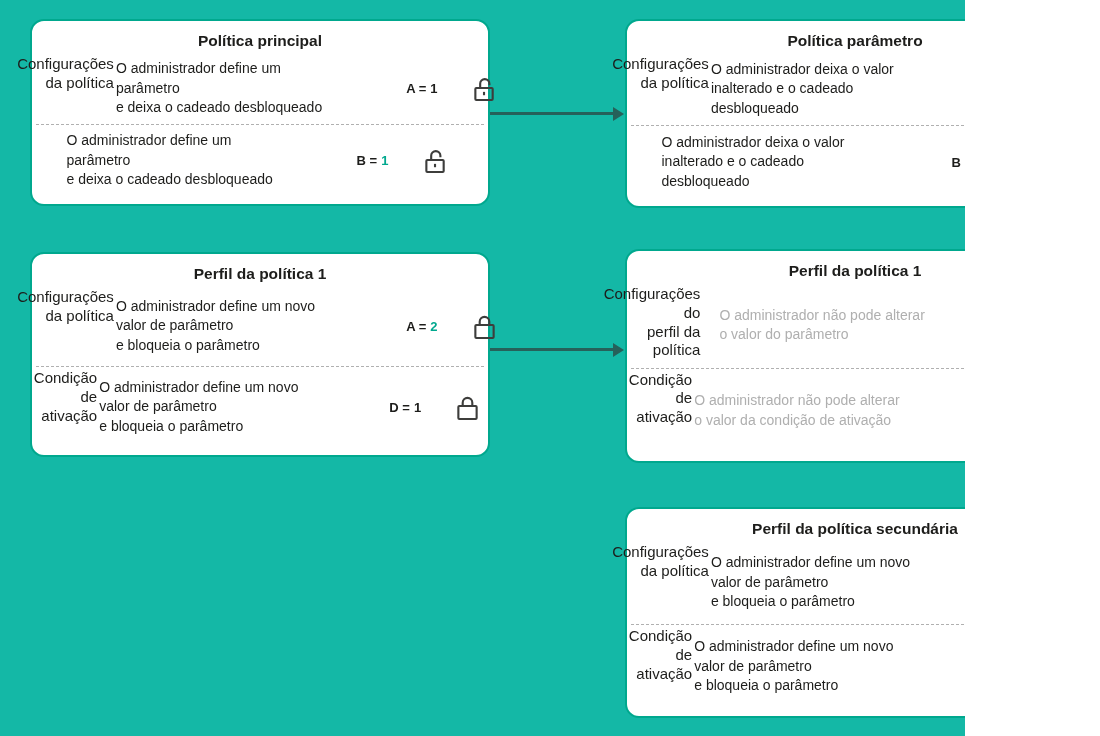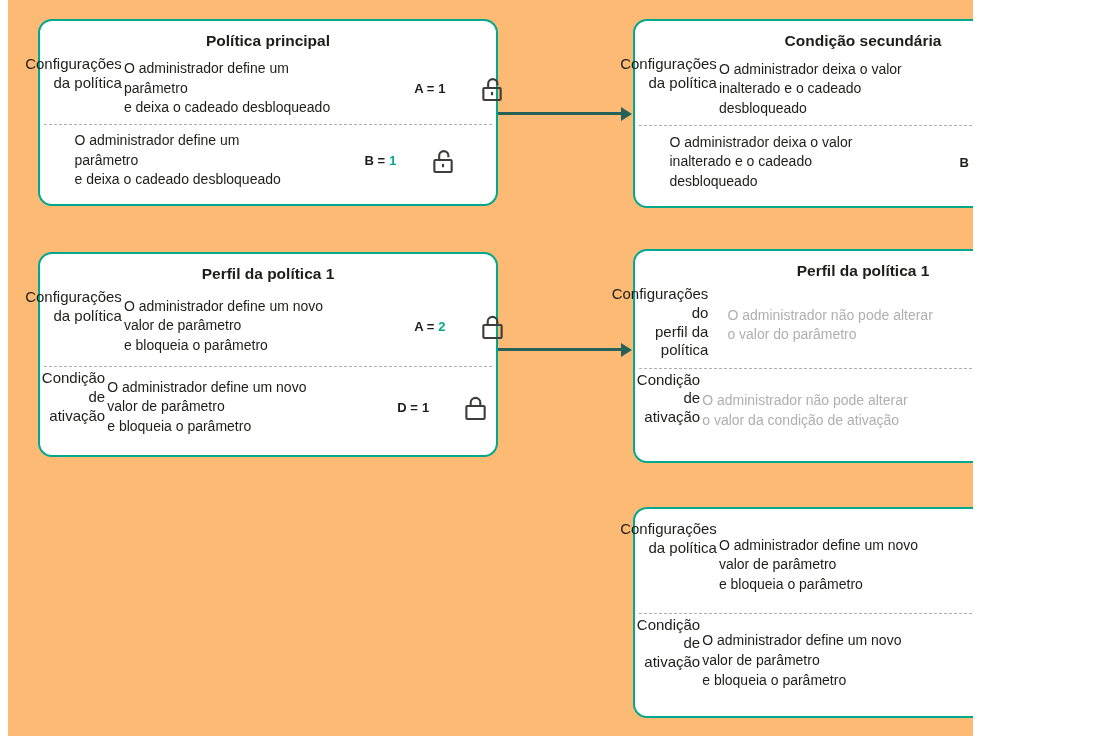--- a/index.html
+++ b/index.html
@@ -1,19 +1,19 @@
 <!DOCTYPE html>
 <html style="--teal: #00A88E; --arrow: #26615A; --dark: #1D1D1B; --gray: #AFAFAF; --lock-dark: #3D3D3B; --lock-gray: #BCBCBC; --divider: #B0B0B0;"><head>
 <meta charset="utf-8">
 <style>
   * { margin:0; padding:0; box-sizing:border-box; }
   html,body { background:#ffffff; }
   body { font-family:"Liberation Sans", sans-serif; color:var(--dark,#1D1D1B); }
 
-  .stage { position:relative; width:965px; height:736px; background:#fdba74; overflow:hidden;margin-left:8px; }
+  .stage { position:relative; width:965px; height:736px; background:#14b8a6; overflow:hidden; }
 
   .pbox {
     position:absolute;
     border:2.5px solid var(--teal,#00A88E);
     border-radius:14px;
     background:#fff;
     display:flex; flex-direction:column;
     padding:9px 16px 8px;
   }
   .pbox .title {
@@ -106,21 +106,21 @@
               <line x1="12.5" y1="17.5" x2="12.5" y2="21" stroke="currentColor" stroke-width="2.2"></line>
             </svg>
 
           </div>
         </div>
       </div>
     </div>
   </div>
 
   <div class="pbox" style="left:625px;top:19px;width:460px;height:189px">
-    <div class="title">Condição secundária</div>
+    <div class="title">Política parâmetro</div>
     <div class="rows">
       <div class="prow">
         <div class="row-header">Configurações da política</div>
         <div class="row-body">
           <div class="desc dark">O administrador deixa o valor
 inalterado e o cadeado
 desbloqueado</div>
           <div class="value">
             <span class="param dark">A =</span><span class="num dark">1</span>
           </div>
@@ -233,20 +233,21 @@
               <rect x="3.5" y="12.5" width="19" height="13.5" rx="1" stroke="currentColor" stroke-width="2.2"></rect>
               <path d="M8 12.5 V9 a5 5 0 0 1 10 0 v3.5" stroke="currentColor" stroke-width="2.2"></path>
             </svg>
           </div>
         </div>
       </div>
     </div>
   </div>
 
   <div class="pbox" style="left:625px;top:507px;width:460px;height:211px">
+    <div class="title">Perfil da política secundária</div>
     <div class="rows">
       <div class="prow">
         <div class="row-header">Configurações da política</div>
         <div class="row-body">
           <div class="desc dark">O administrador define um novo
 valor de parâmetro
  e bloqueia o parâmetro</div>
           <div class="value">
             <span class="param dark">B =</span><span class="num teal">3</span>
           </div>

